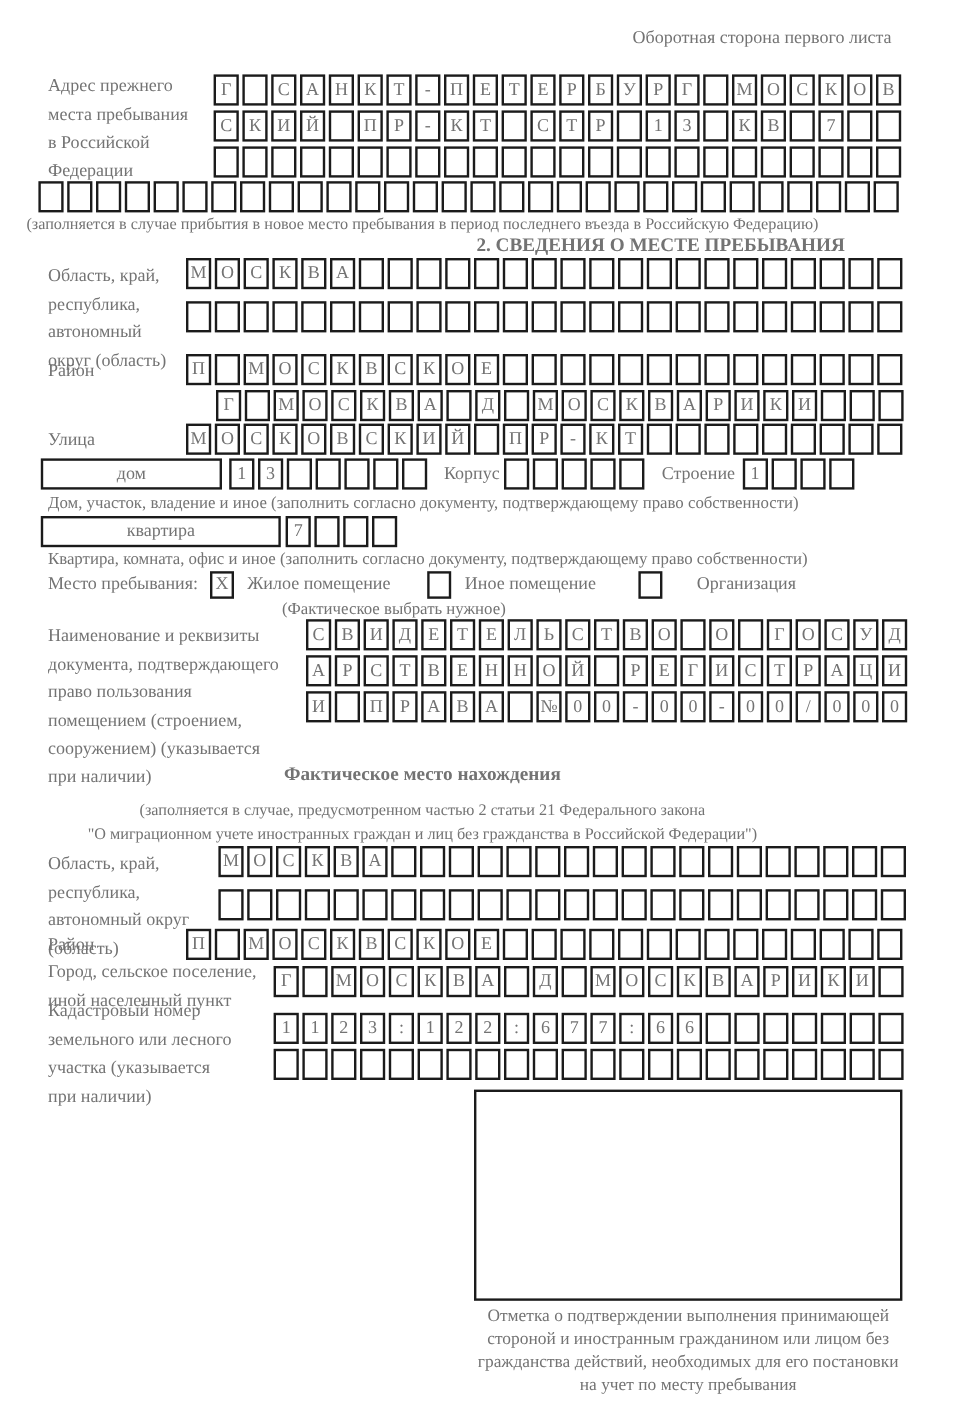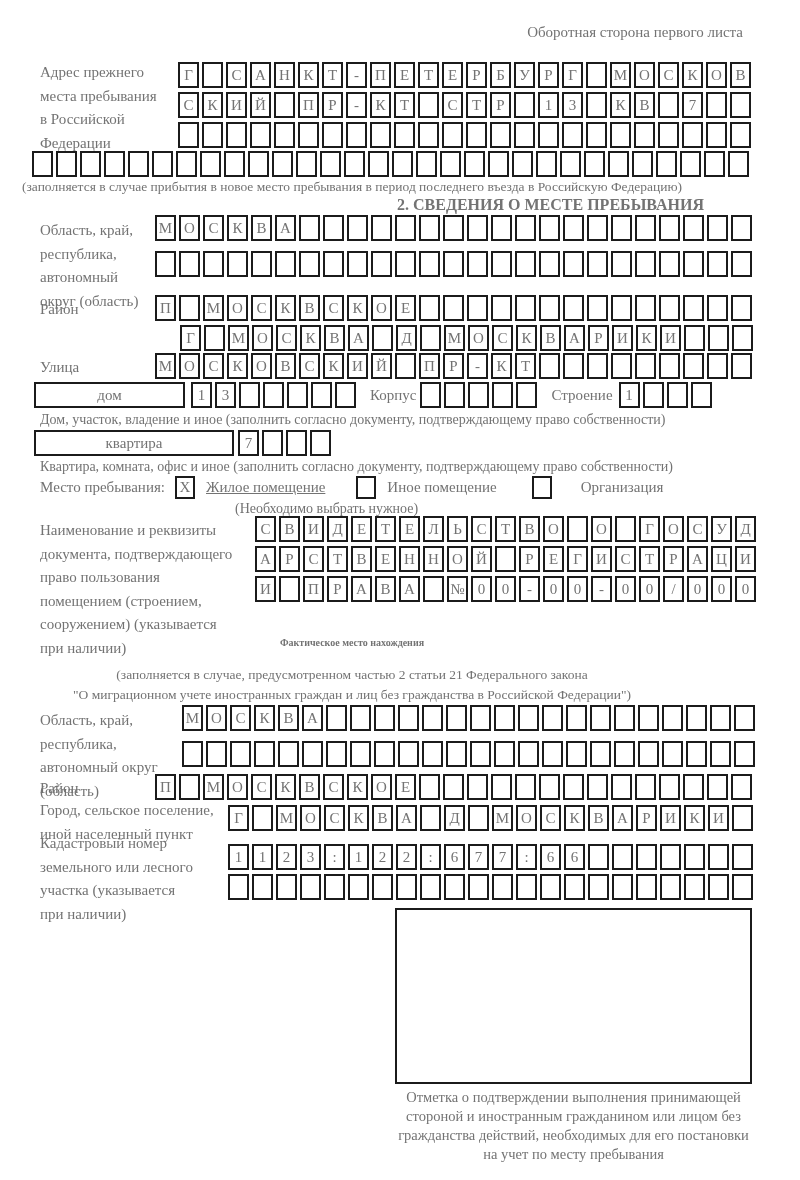--- a/index.html
+++ b/index.html
@@ -352,27 +352,27 @@
         <div class="cell"></div>
         <div class="cell"></div>
         <div class="cell"></div>
       </div>
   </div>
   <div class="abs smallnote" style="left:40px;top:459px;">Квартира, комната, офис и иное (заполнить согласно документу, подтверждающему право собственности)</div>
 
   <div class="abs hrow" style="left:40px;top:476px;">
     <div class="inline-label">Место пребывания:</div>
     <div class="checkbox" style="margin-left:10px;">X</div>
-    <div class="inline-label" style="margin-left:11px;text-decoration:underline;">Жилое помещение</div>
+    <div class="inline-label" style="margin-left:11px;">Жилое помещение</div>
     <div class="checkbox" style="margin-left:31px;"></div>
     <div class="inline-label" style="margin-left:11px;">Иное помещение</div>
     <div class="checkbox" style="margin-left:35px;"></div>
     <div class="inline-label" style="margin-left:29px;">Организация</div>
   </div>
-  <div class="abs smallnote" style="left:235px;top:501px;">(Необходимо выбрать нужное)</div>
+  <div class="abs smallnote" style="left:235px;top:501px;">(Фактическое выбрать нужное)</div>
 
   <div class="abs label" style="left:40px;top:519px;width:212px;">Наименование и реквизиты
 документа, подтверждающего
 право пользования
 помещением (строением,
 сооружением) (указывается
 при наличии)</div>
   <div class="abs grid" style="left:255px;top:516px;">
       <div class="cell">С</div>
       <div class="cell">В</div>
@@ -436,21 +436,21 @@
       <div class="cell">0</div>
       <div class="cell">-</div>
       <div class="cell">0</div>
       <div class="cell">0</div>
       <div class="cell">/</div>
       <div class="cell">0</div>
       <div class="cell">0</div>
       <div class="cell">0</div>
     </div>
 
-  <div class="abs center title" style="top:637px;font-size:10px;">Фактическое место нахождения</div>
+  <div class="abs center title" style="top:637px;font-size:16px;">Фактическое место нахождения</div>
   <div class="abs center note" style="top:667px;">(заполняется в случае, предусмотренном частью 2 статьи 21 Федерального закона</div>
   <div class="abs center note" style="top:687px;">"О миграционном учете иностранных граждан и лиц без гражданства в Российской Федерации")</div>
 
   <div class="abs label" style="left:40px;top:709px;width:138px;">Область, край,
 республика,
 автономный округ
 (область)</div>
   <div class="abs grid" style="left:182px;top:705px;">
       <div class="cell">М</div>
       <div class="cell">О</div>

